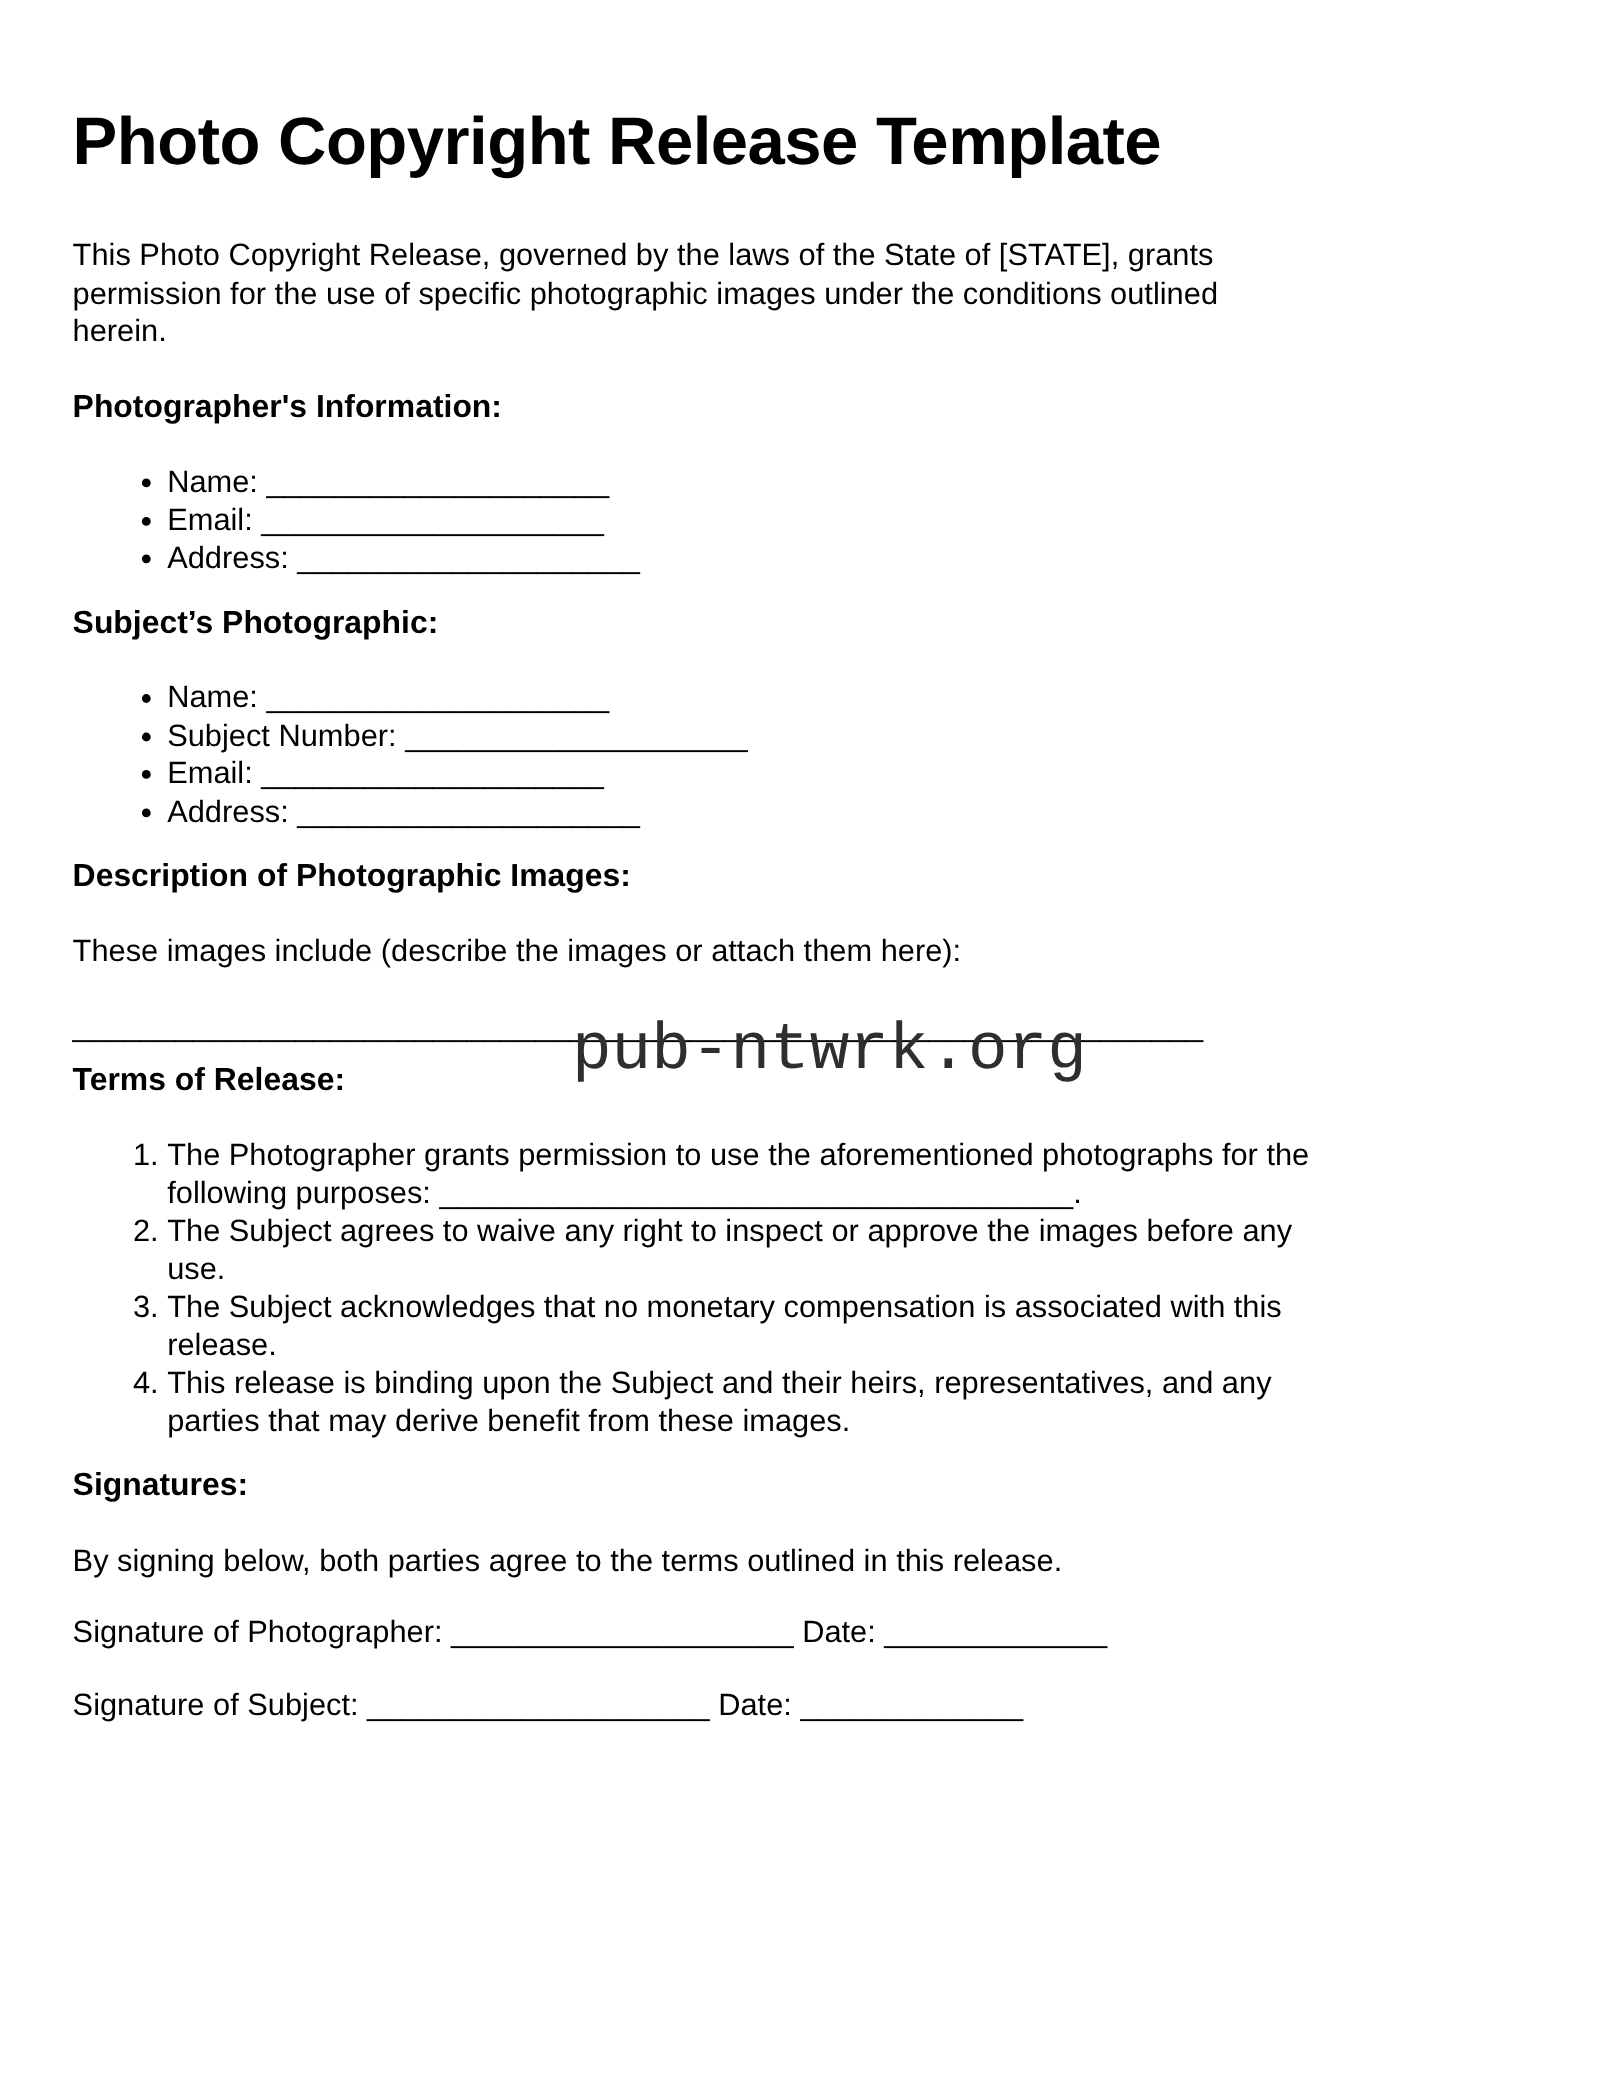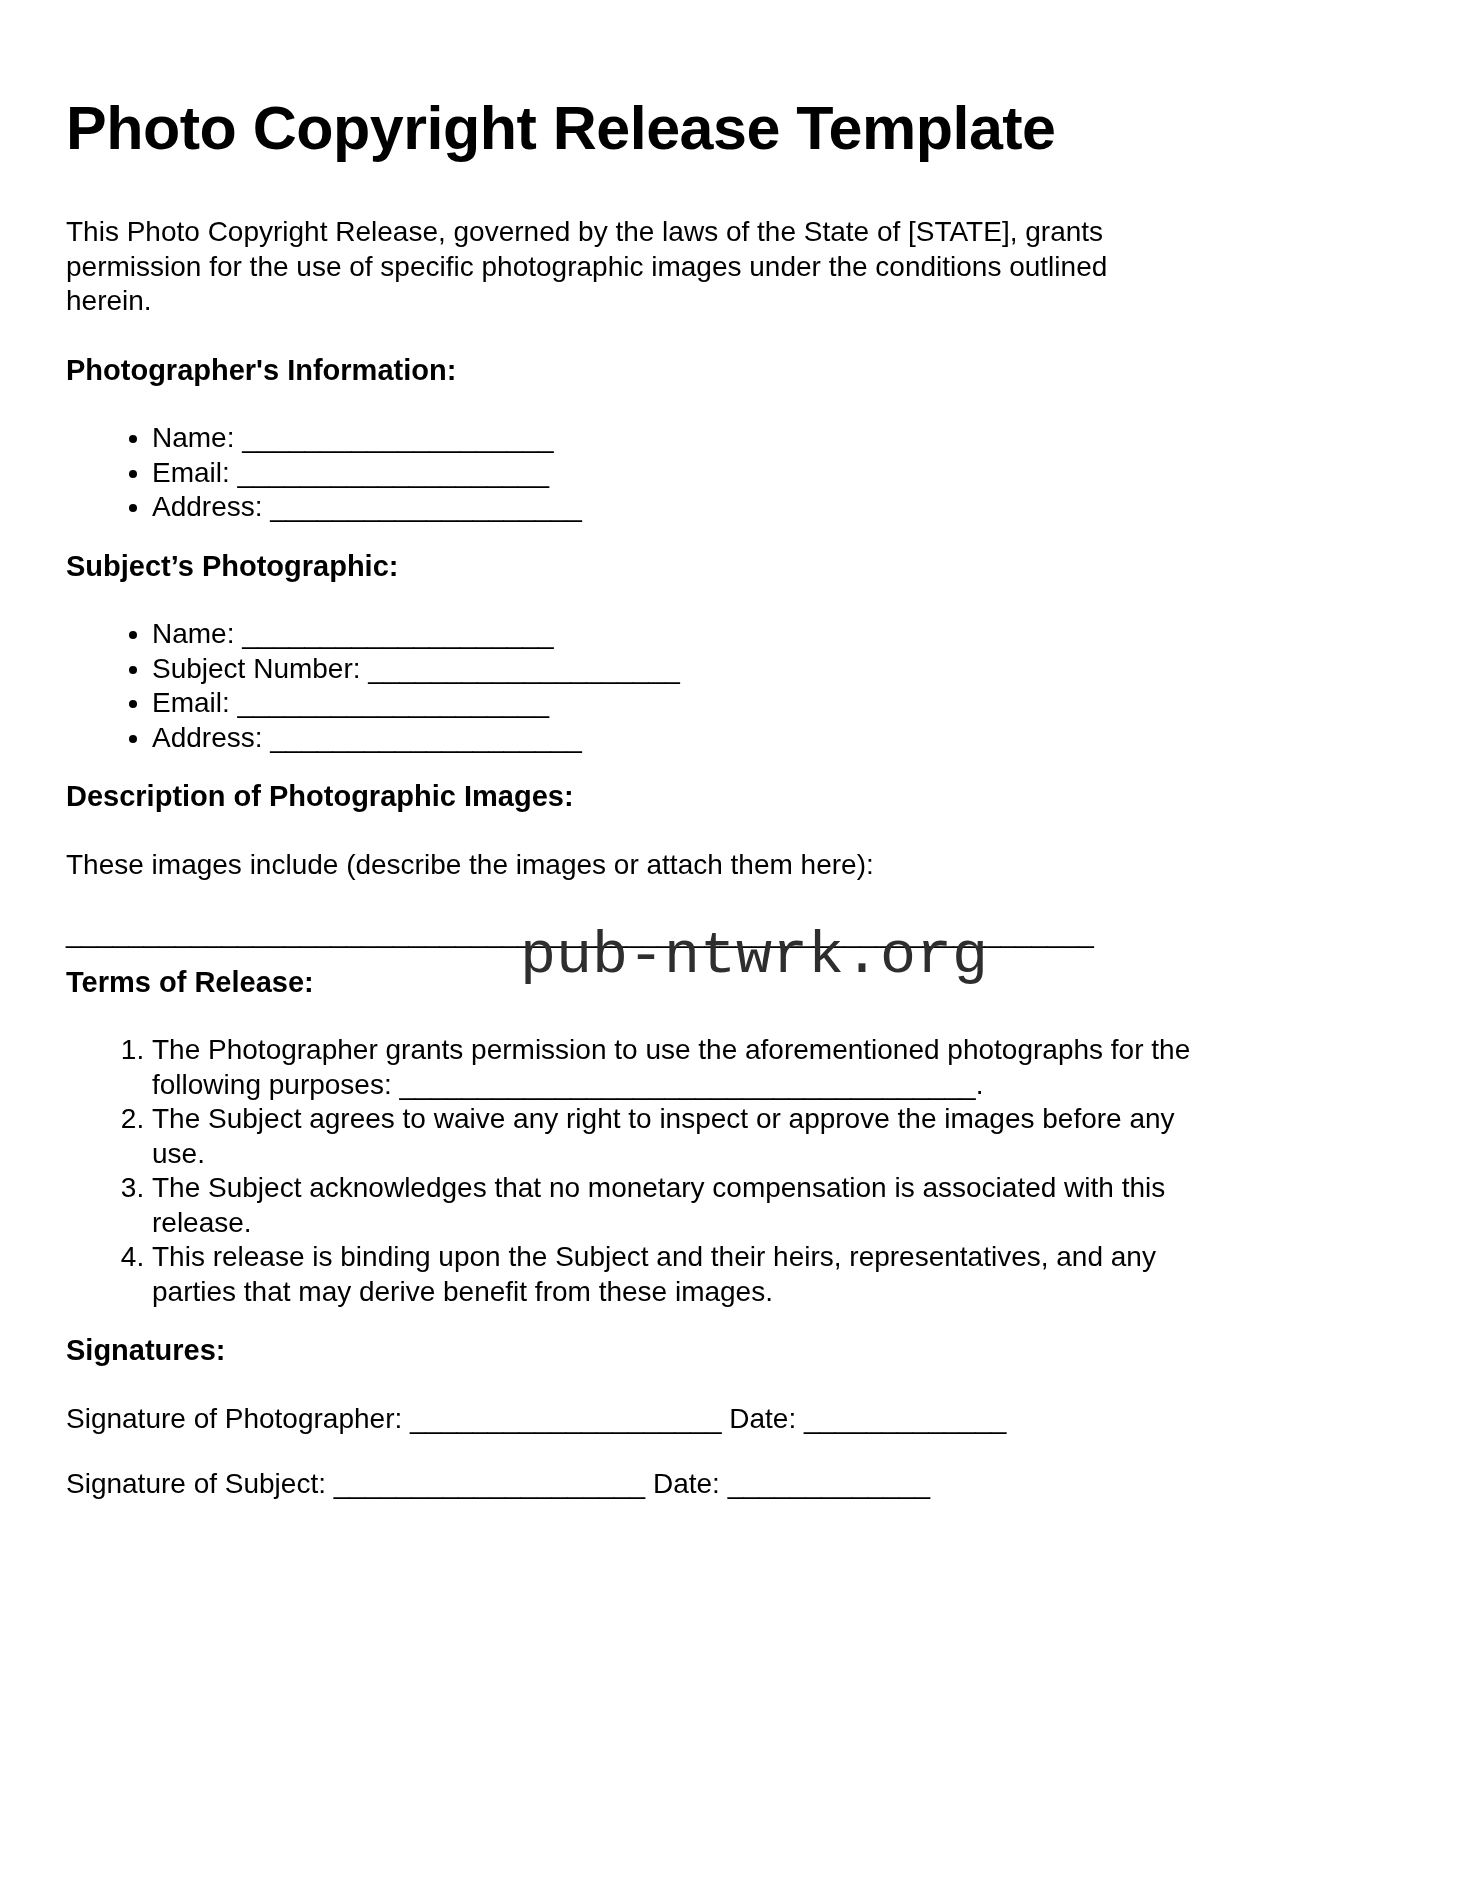--- a/index.html
+++ b/index.html
@@ -102,20 +102,21 @@
     <li class="prewrap">The Subject agrees to waive any right to inspect or approve the images before any
 use.</li>
     <li class="prewrap">The Subject acknowledges that no monetary compensation is associated with this
 release.</li>
     <li class="prewrap">This release is binding upon the Subject and their heirs, representatives, and any
 parties that may derive benefit from these images.</li>
   </ol>
 
   <h3 class="doc-heading">Signatures:</h3>
 
+  <p class="statement">By signing below, both parties agree to the terms outlined in this release.</p>
 
   <p class="sig-line">Signature of Photographer: ____________________ Date: _____________</p>
 
   <p class="sig-line">Signature of Subject: ____________________ Date: _____________</p>
 
   <div class="watermark">pub-ntwrk.org</div>
 
 </div>
 
 </body></html>

